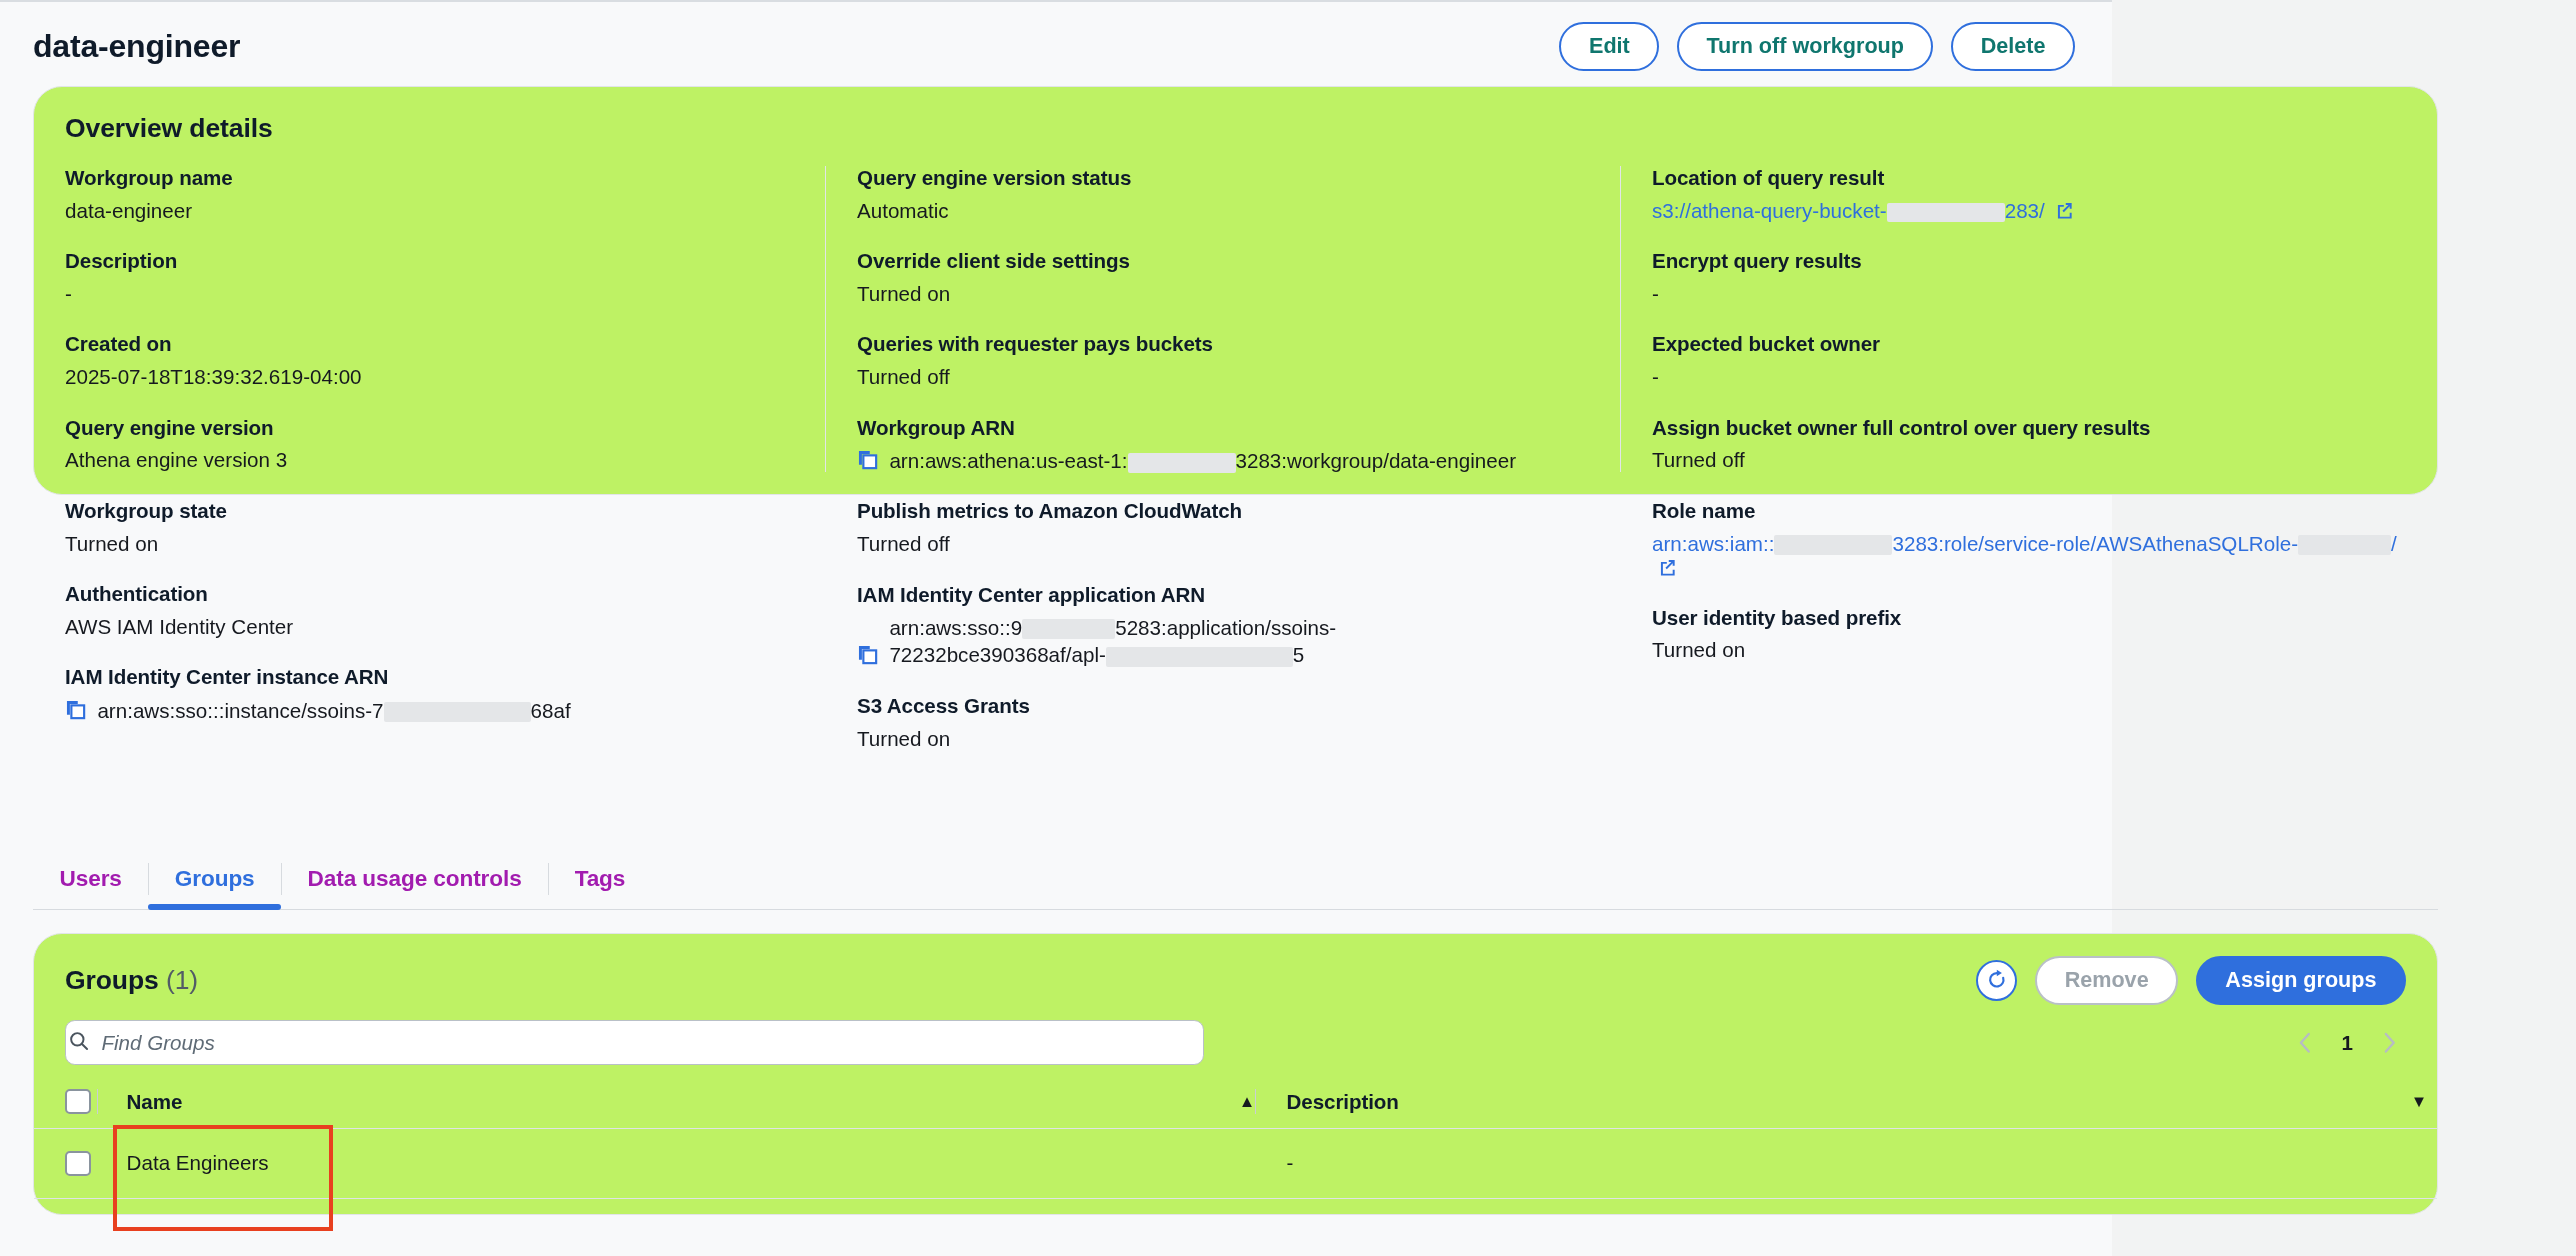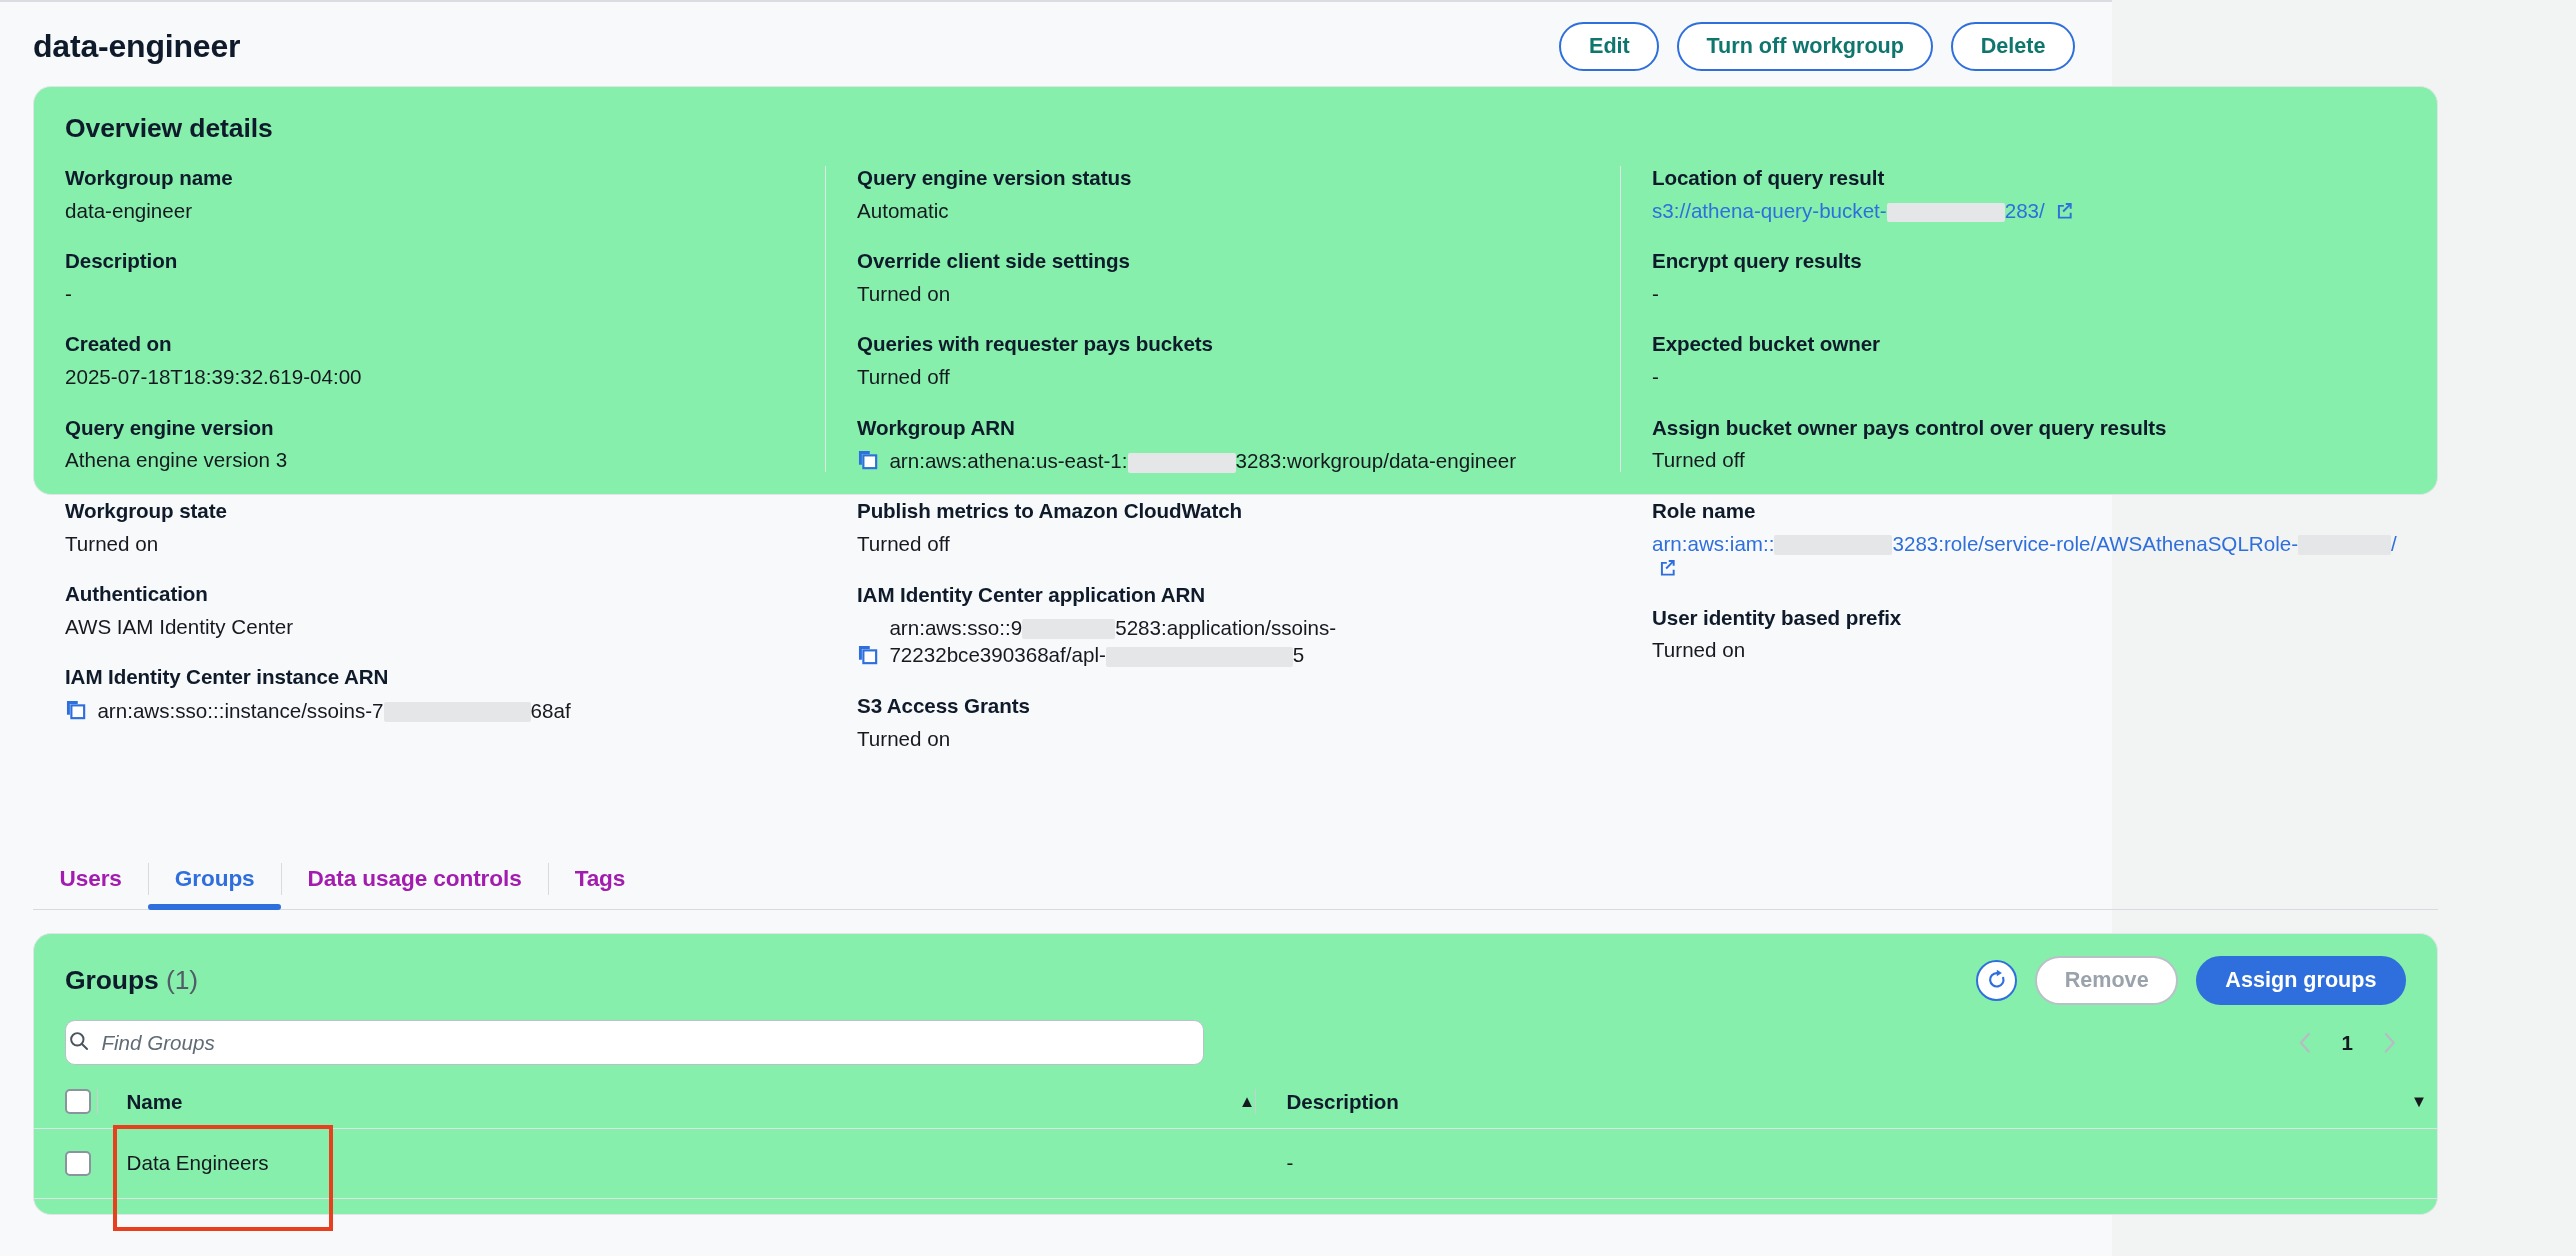--- a/index.html
+++ b/index.html
@@ -68,23 +68,23 @@
   .btn-disabled {
     background: #ffffff;
     color: #9aa3ab;
     border: 2px solid #b9c0c7;
     cursor: default;
   }
 
   
   .card {
     position: absolute;
-    background: #86efac;
+    background: #bef264;
     border: 1px solid #e2e5e8;
-    border-radius: 18px;
+    border-radius: 29px;
   }
   .overview-card {
     left: 33px;
     top: 86px;
     width: 2405px;
     height: 409px;
   }
   .card-title {
     font-size: 26.5px;
     font-weight: bold;
@@ -428,21 +428,21 @@
         </div>
         <div class="field">
           <div class="field-label">Encrypt query results</div>
           <div class="field-value">-</div>
         </div>
         <div class="field">
           <div class="field-label">Expected bucket owner</div>
           <div class="field-value">-</div>
         </div>
         <div class="field">
-          <div class="field-label">Assign bucket owner pays control over query results</div>
+          <div class="field-label">Assign bucket owner full control over query results</div>
           <div class="field-value">Turned off</div>
         </div>
         <div class="field">
           <div class="field-label">Role name</div>
           <div style="max-width:776px">
             <a class="link"><span>arn:aws:iam::</span><span class="redact" style="width:118px"></span><span>3283:role/service-role/AWSAthenaSQLRole-</span><span class="redact" style="width:93px"></span><span>/</span></a>
             <span class="ext-icon">
               <svg width="19.6" height="19.6" viewBox="0 0 20 20">
                 <path d="M3 5 h6 v2 h-4 v10 h10 v-4 h2 v6 h-14 z" fill="#2f6fdd"></path>
                 <path d="M11 3 h6 v6 h-2 v-2.6 l-6 6 l-1.4 -1.4 l6 -6 h-2.6 z" fill="#2f6fdd"></path>

